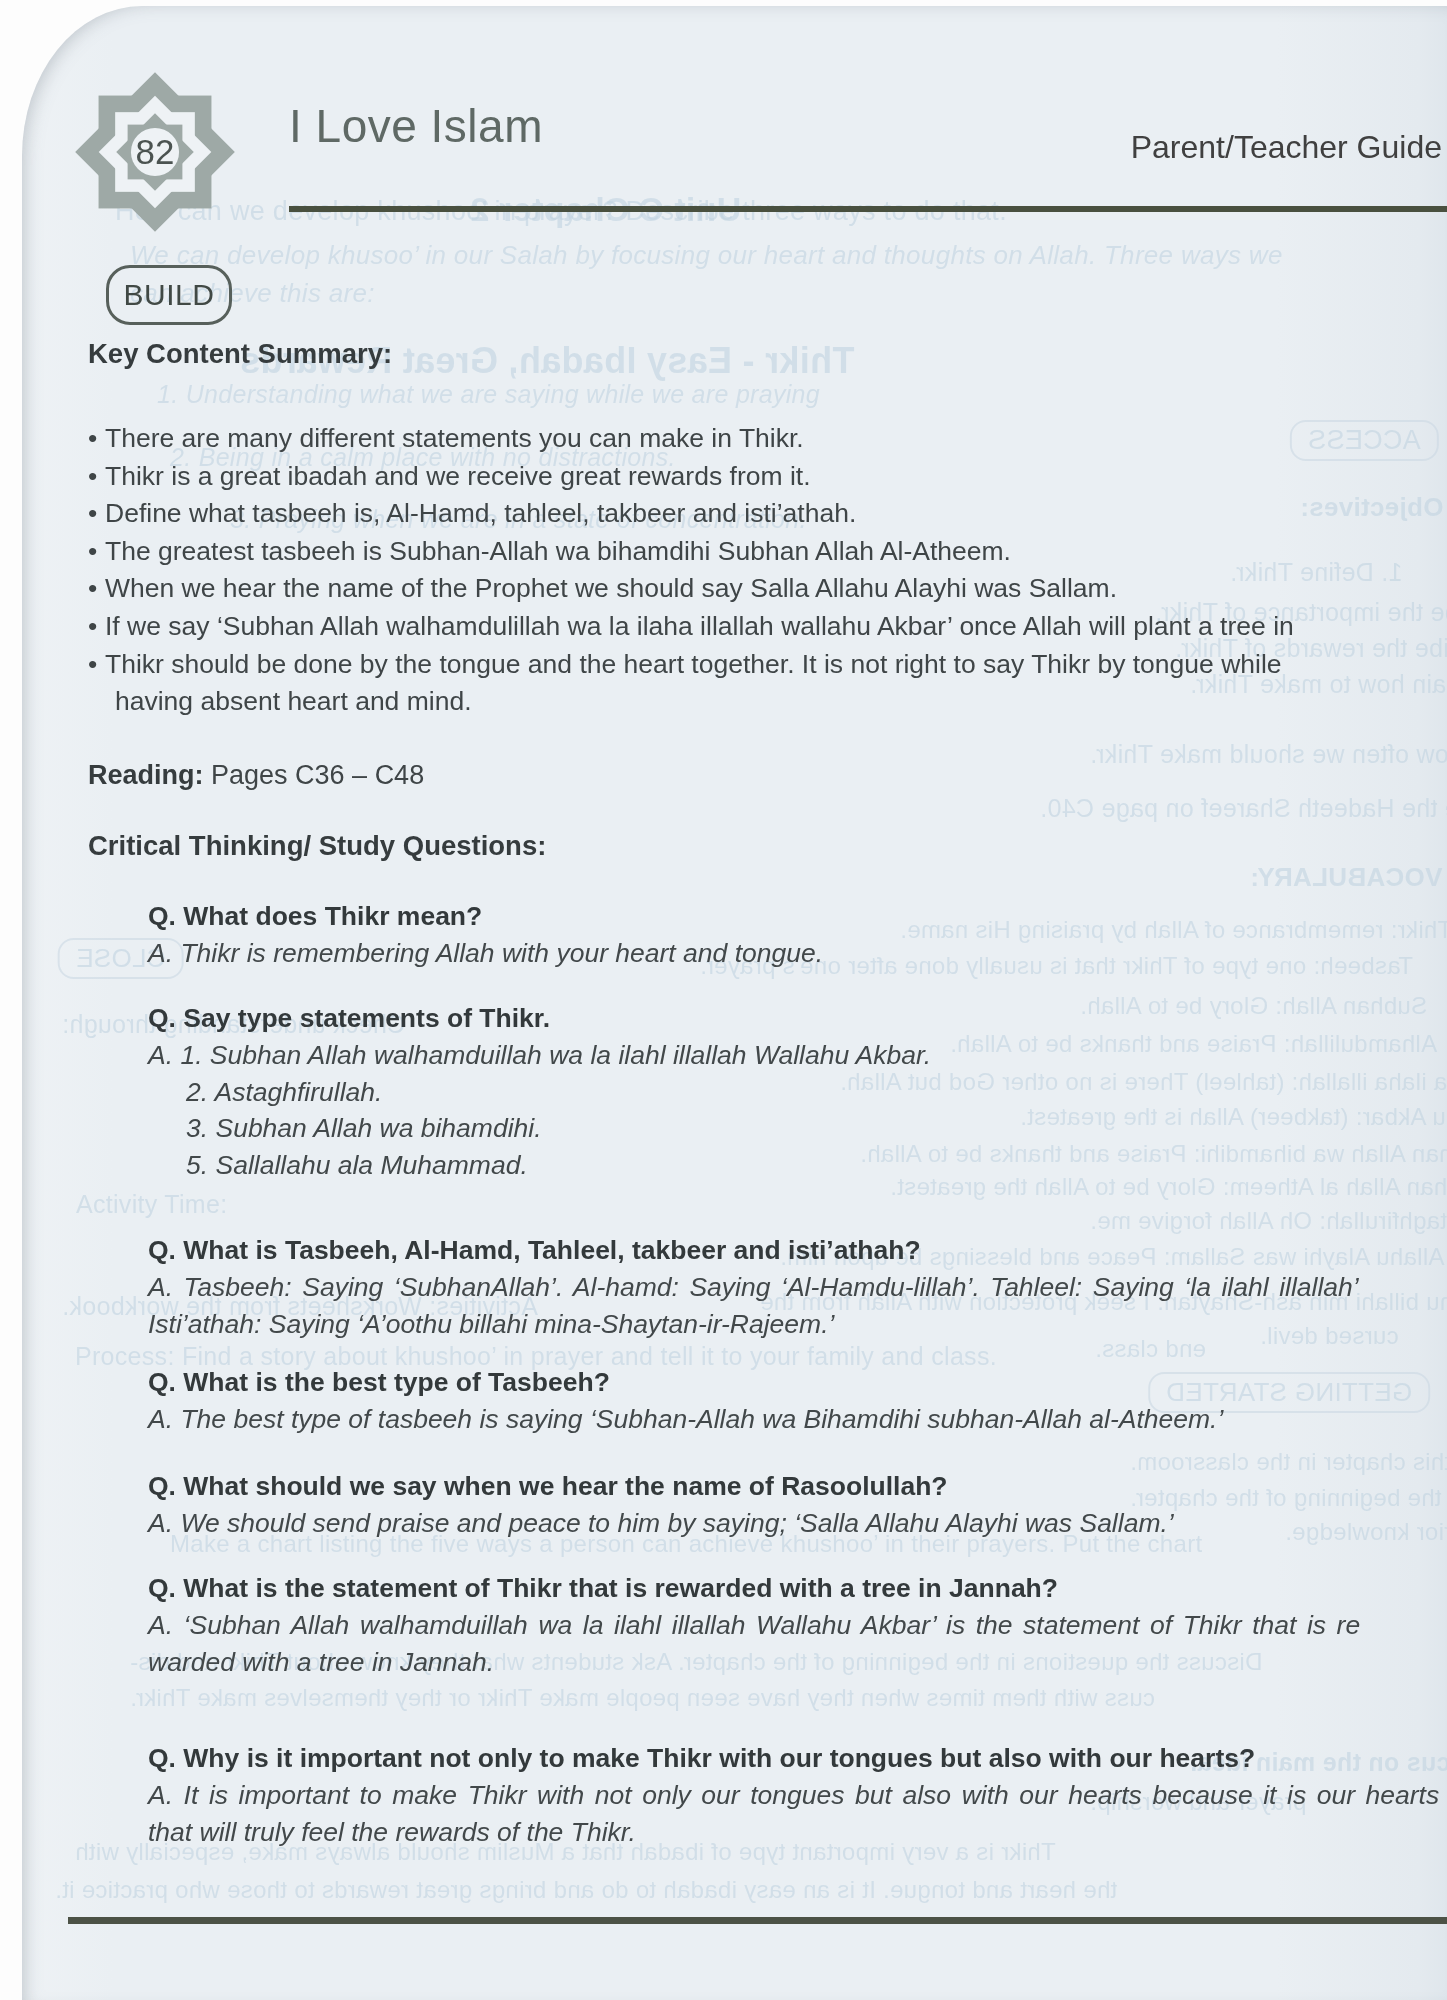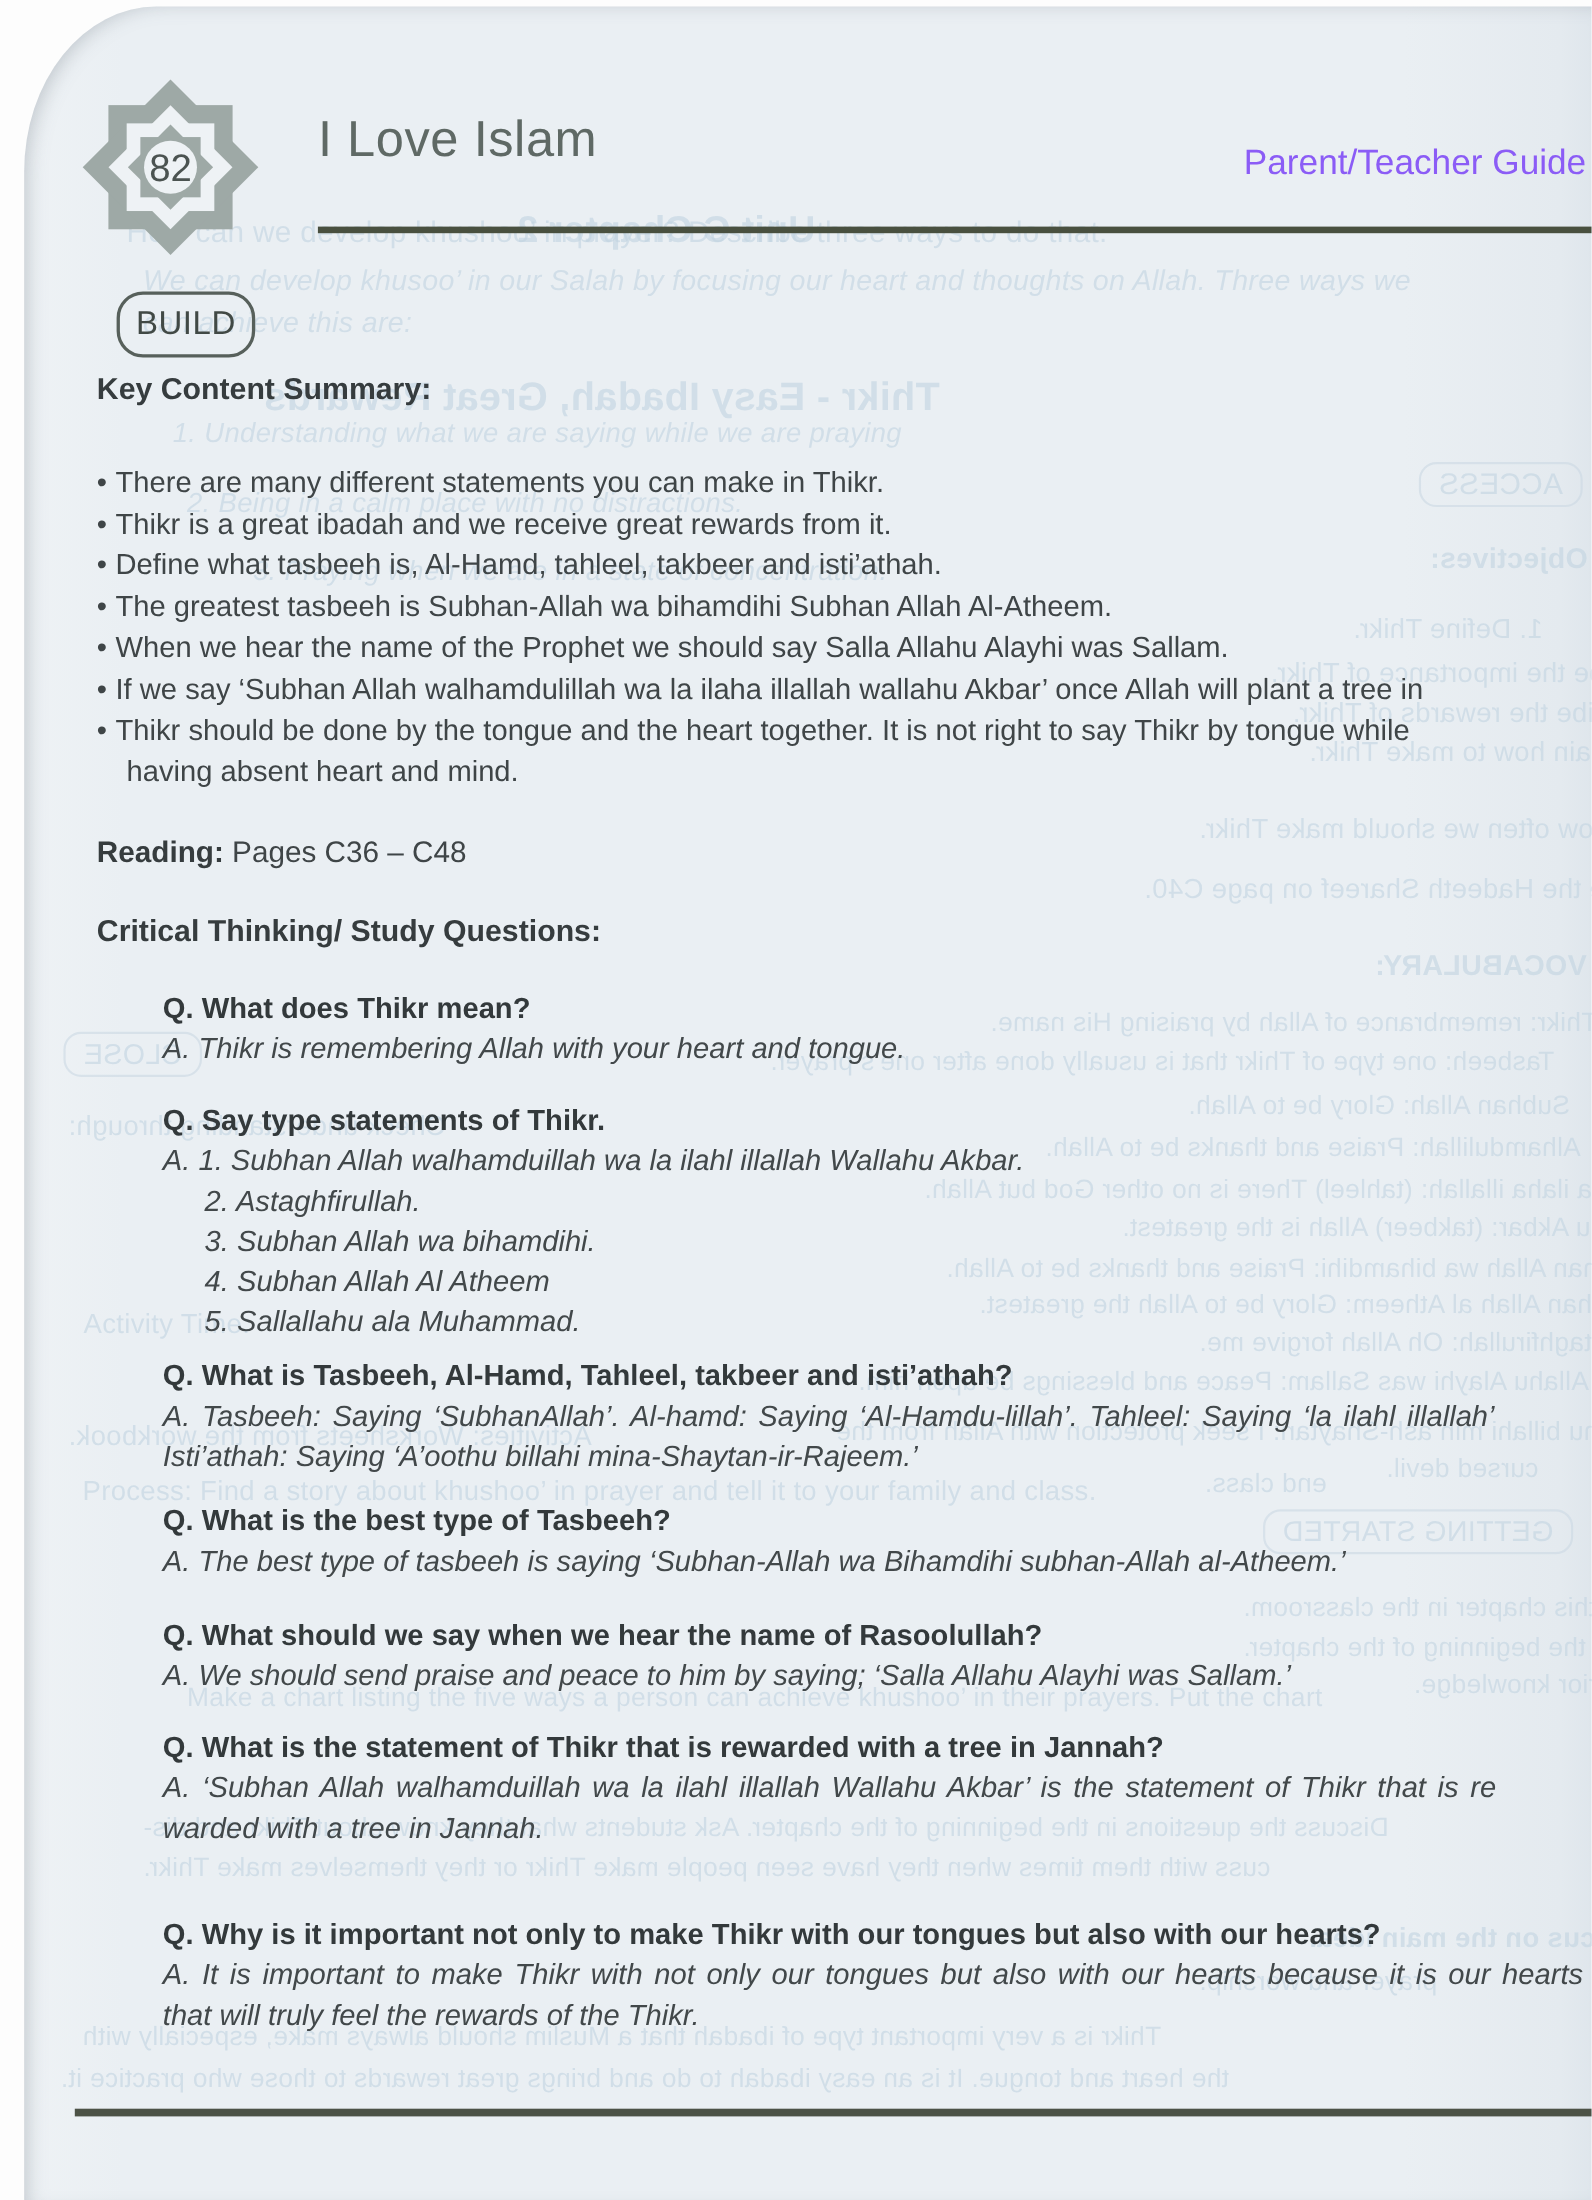--- a/index.html
+++ b/index.html
@@ -21,21 +21,21 @@
   }
   .ghost.gm{transform:scaleX(-1);}
   .ghost.gi{font-style:italic;}
   .ghost.gb{font-weight:bold;}
   .ghost.gx{border:2px solid #ccd9e4;border-radius:16px;padding:3px 16px;}
   .content{position:absolute;inset:0;z-index:2;}
 
   
   .star-logo{position:absolute;left:72px;top:68px;width:166px;height:168px;}
   .book-title{position:absolute;left:289px;top:99px;font-size:46px;color:#5f6965;letter-spacing:.5px;}
-  .guide-title{position:absolute;right:5px;top:129px;font-size:32px;color:#8b5cf6;margin-left:47px;}
+  .guide-title{position:absolute;right:5px;top:129px;font-size:32px;color:#404040;margin-left:47px;}
   .header-rule{position:absolute;left:289px;top:206px;right:0;height:6px;background:#49503f;}
   .bottom-rule{position:absolute;left:68px;top:1917px;right:0;height:7px;background:#4c5246;}
 
   .build-box{
     position:absolute;left:106px;top:265px;width:120px;height:54px;
     border:3px solid #57605b;border-radius:24px;
     display:flex;align-items:center;justify-content:center;
     font-size:30px;color:#414945;letter-spacing:.5px;
   }
 
@@ -173,21 +173,20 @@
   <div id="qa-container">
       <div class="qa qa0">
         <div class="q">Q. What does Thikr mean?</div>
         <div class="a-line">A. Thikr is remembering Allah with your heart and tongue.</div>
       </div>
       <div class="qa qa1">
         <div class="q">Q. Say type statements of Thikr.</div>
         <div class="a-line">A. 1. Subhan Allah walhamduillah wa la ilahl illallah Wallahu Akbar.</div>
         <div class="a-line indent">2. Astaghfirullah.</div>
         <div class="a-line indent">3. Subhan Allah wa bihamdihi.</div>
-        <div class="a-line indent">4. Subhan Allah Al Atheem</div>
         <div class="a-line indent">5. Sallallahu ala Muhammad.</div>
       </div>
       <div class="qa qa2">
         <div class="q">Q. What is Tasbeeh, Al-Hamd, Tahleel, takbeer and isti’athah?</div>
         <div class="a-line fill">A. Tasbeeh: Saying ‘SubhanAllah’. Al-hamd: Saying ‘Al-Hamdu-lillah’. Tahleel: Saying ‘la ilahl illallah’</div>
         <div class="a-line">Isti’athah: Saying ‘A’oothu billahi mina-Shaytan-ir-Rajeem.’</div>
       </div>
       <div class="qa qa3">
         <div class="q">Q. What is the best type of Tasbeeh?</div>
         <div class="a-line">A. The best type of tasbeeh is saying ‘Subhan-Allah wa Bihamdihi subhan-Allah al-Atheem.’</div>

